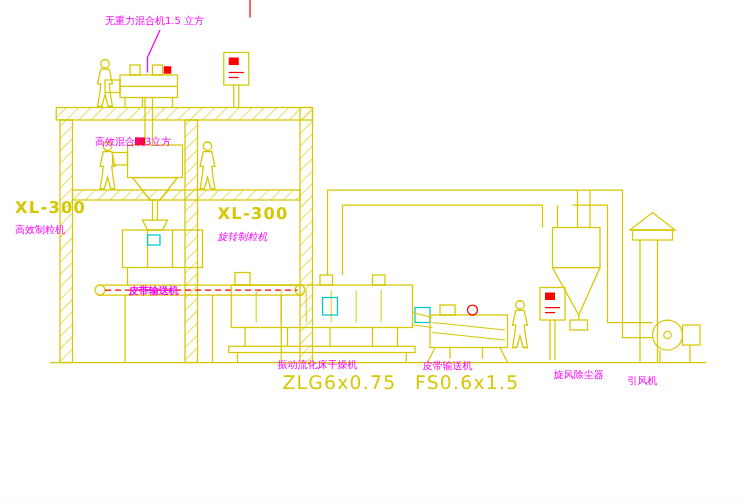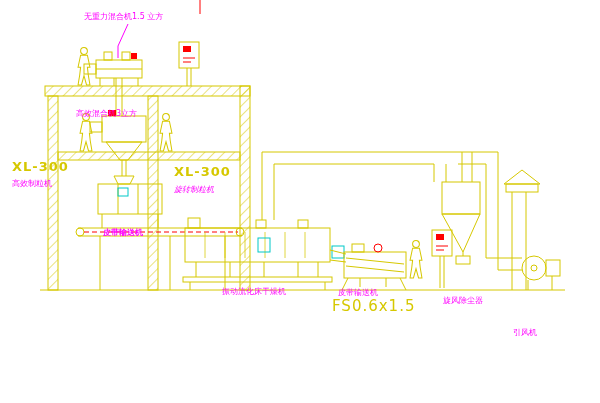--- a/index.html
+++ b/index.html
@@ -195,19 +195,20 @@
 
   <span class="lbl model" style="left:12px;top:160px;">XL-300</span>
   <span class="lbl m" style="left:12px;top:180px;">高效制粒机</span>
 
   <span class="lbl model" style="left:174px;top:165px;">XL-300</span>
   <span class="lbl m" style="left:174px;top:186px;font-style:italic;">旋转制粒机</span>
 
   <span class="lbl m" style="left:103px;top:229px;font-weight:bold;">皮带输送机</span>
 
   <span class="lbl m" style="left:222px;top:288px;">振动流化床干燥机</span>
+  <span class="lbl model-lg" style="left:226px;top:299px;">ZLG6x0.75</span>
 
   <span class="lbl m" style="left:338px;top:289px;">皮带输送机</span>
   <span class="lbl model-lg" style="left:332px;top:299px;">FS0.6x1.5</span>
 
   <span class="lbl m" style="left:443px;top:297px;font-family:Liberation Mono, monospace;">旋风除尘器</span>
-  <span class="lbl m" style="left:513px;top:301px;margin-top:28px;">引风机</span>
+  <span class="lbl m" style="left:502px;top:301px;">引风机</span>
 </div>
 
 </body></html>

